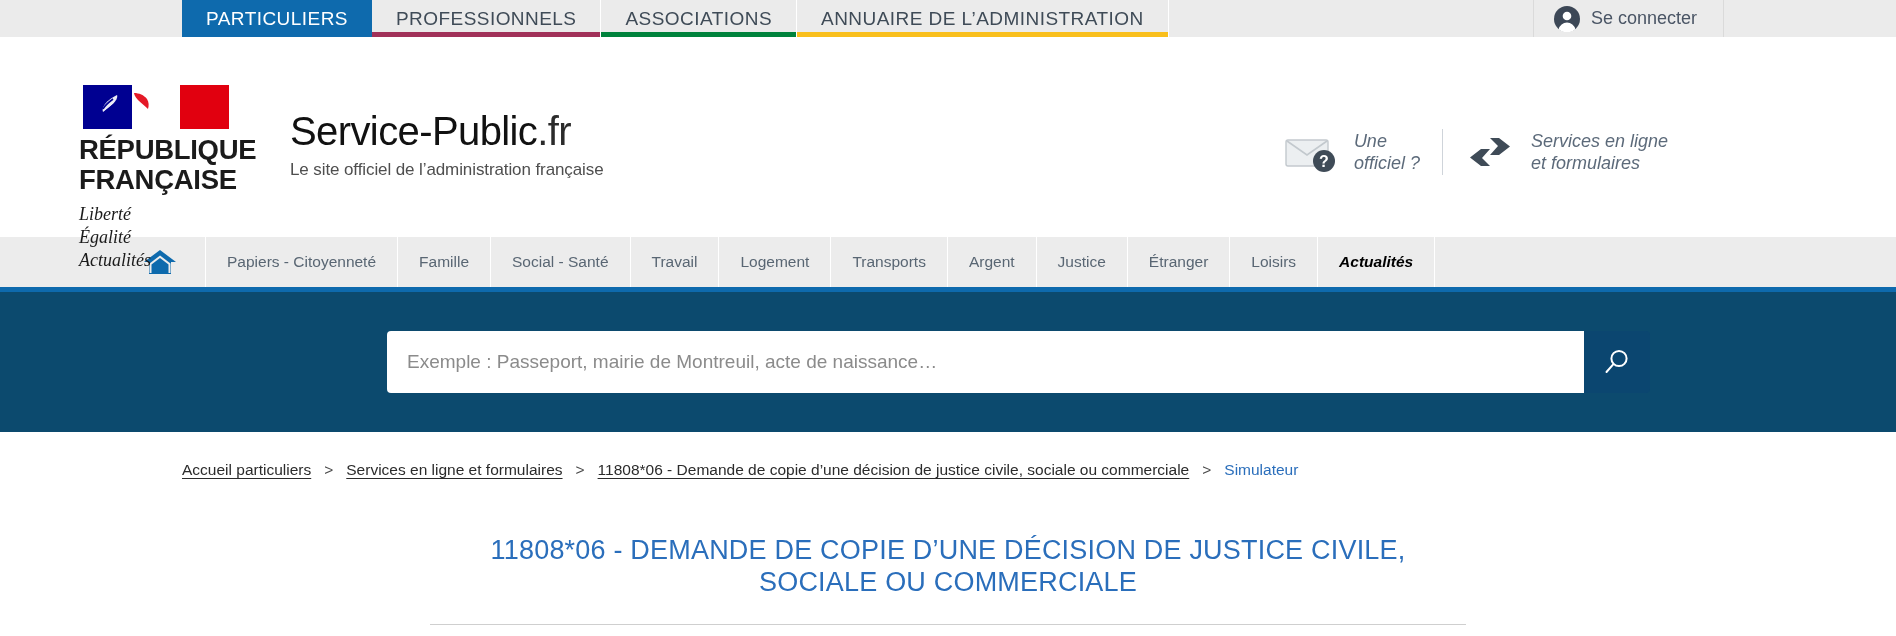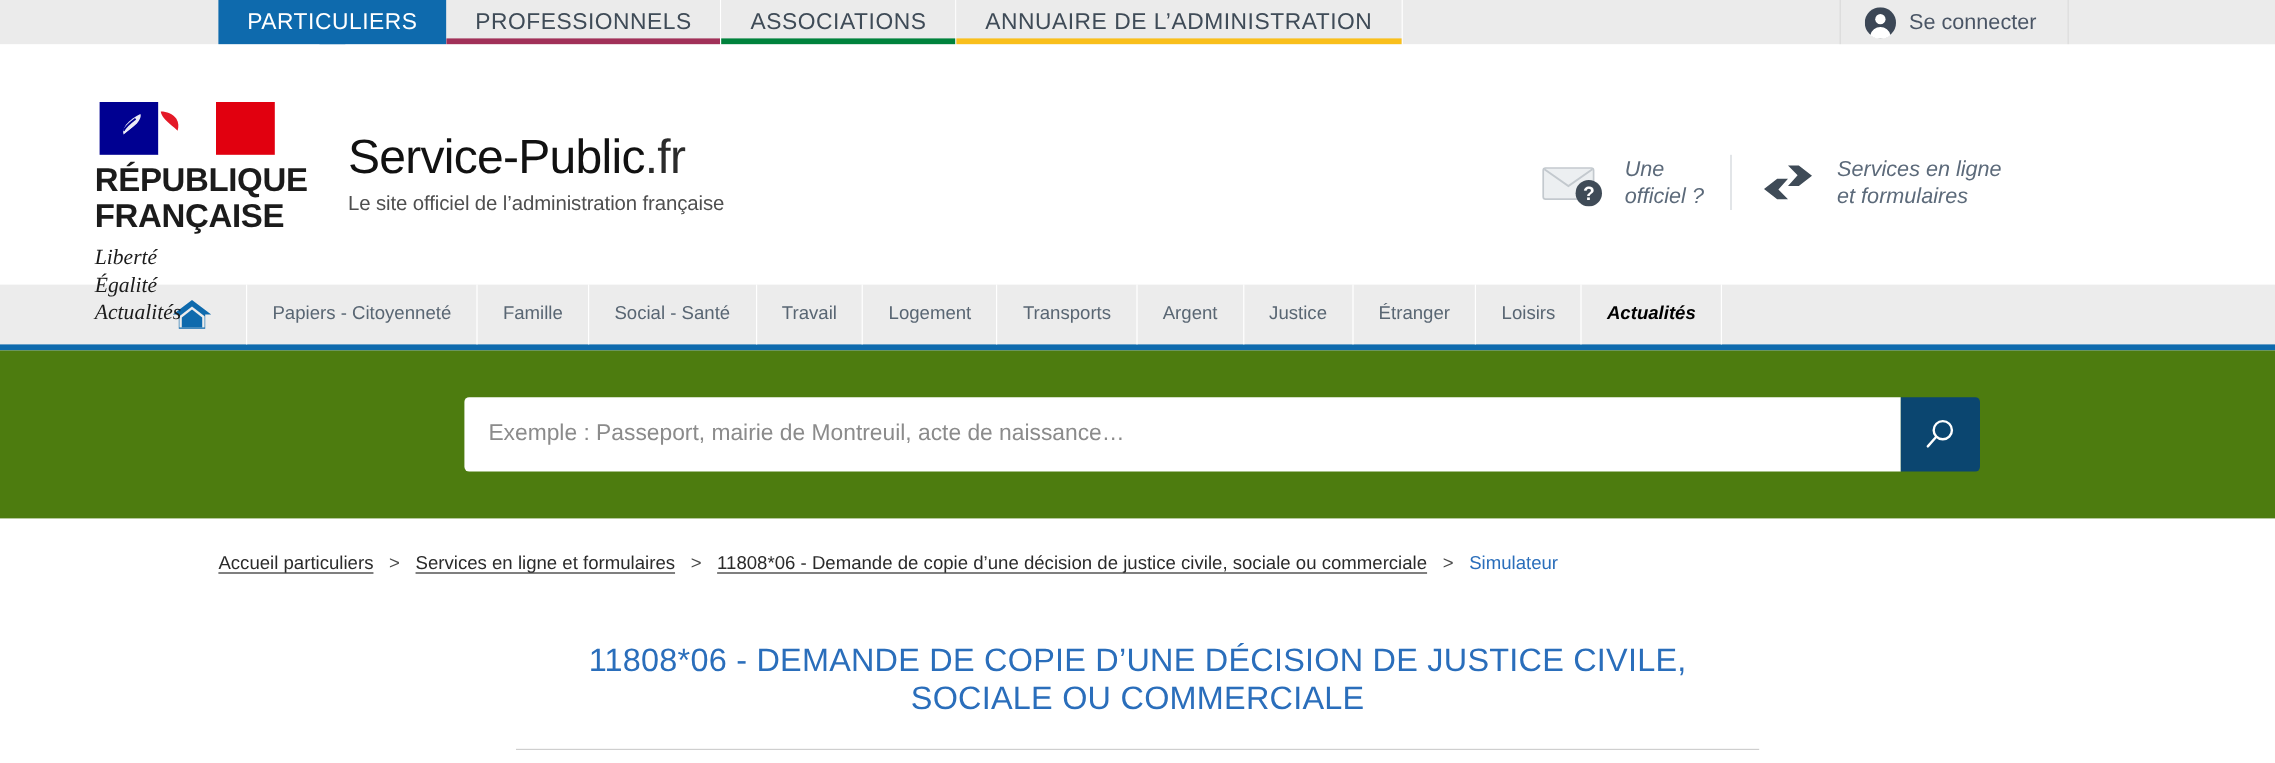--- a/index.html
+++ b/index.html
@@ -181,21 +181,21 @@
     cursor: pointer;
     white-space: nowrap;
   }
   .nav-item.home { padding: 0 27px; }
   .nav-item.active { color: #000000; font-weight: bold; font-style: italic; }
   .home-ic { display: block; }
 
   
   .searchband {
     height: 140px;
-    background: #4d7c0f;
+    background: #0c4a6e;
     display: flex;
     align-items: center;
   }
   .search-wrap {
     display: flex;
     margin-left: 387px;
     height: 62px;
   }
   .search-input {
     width: 1197px;

